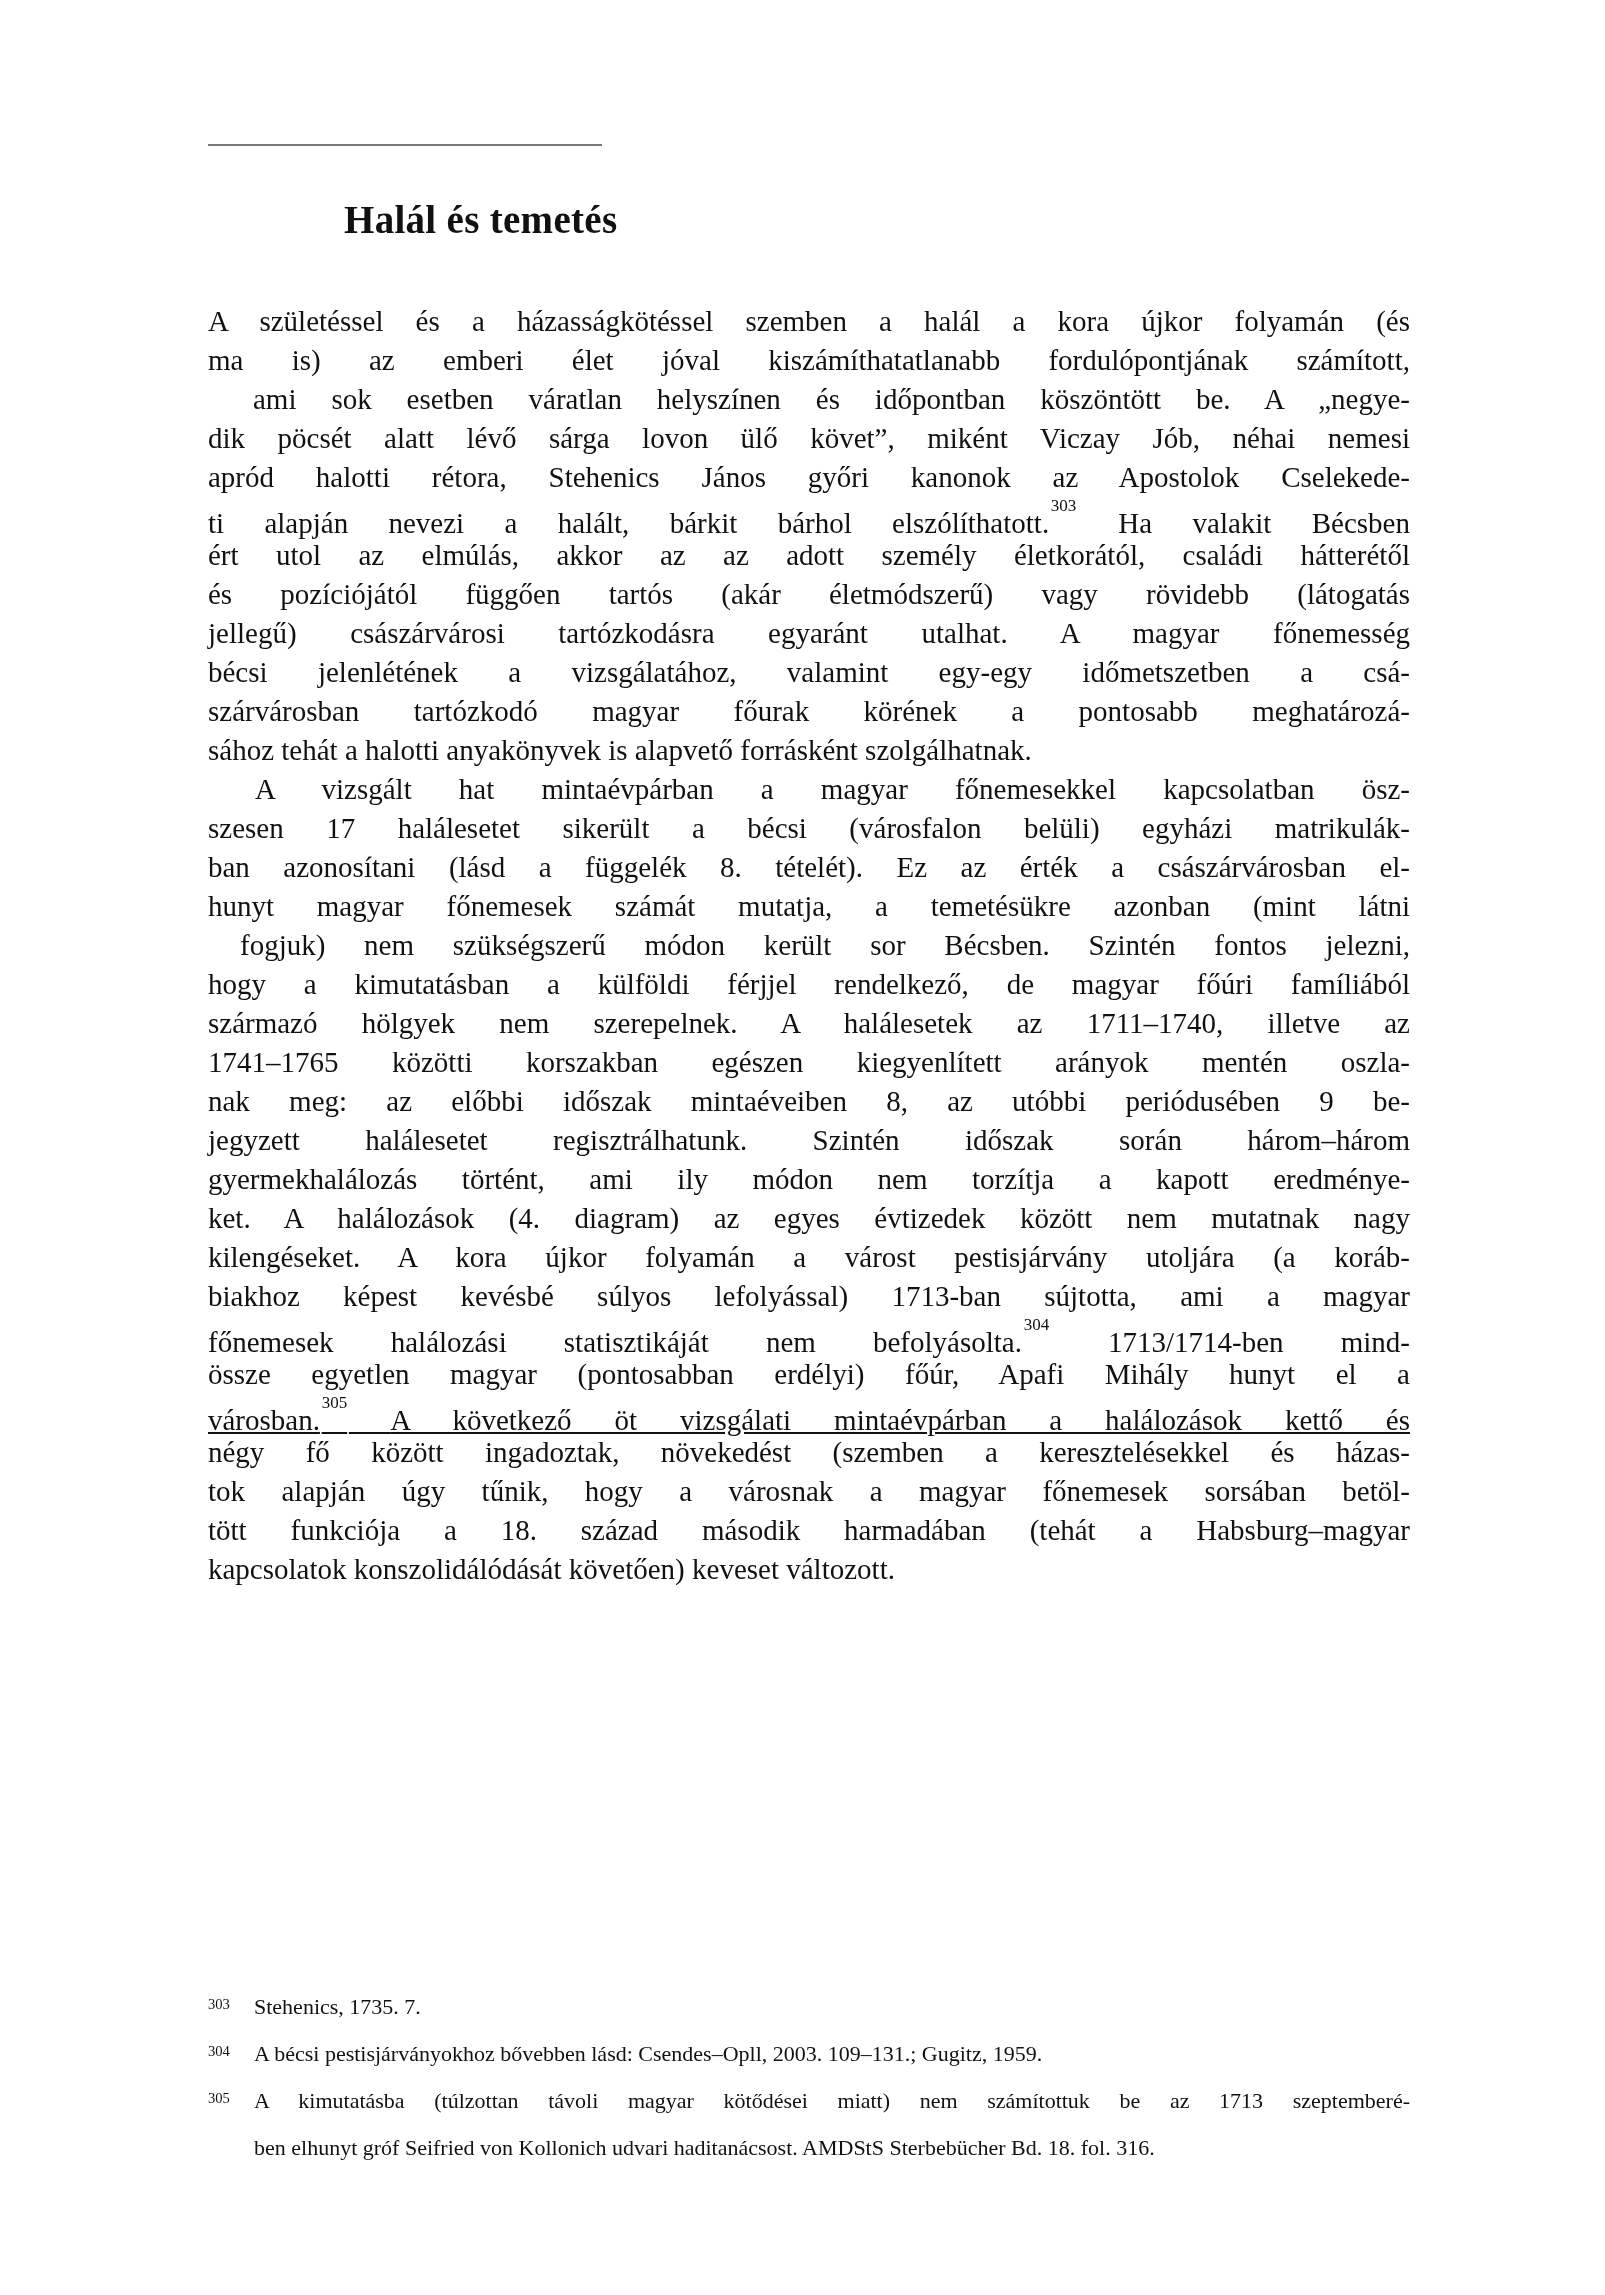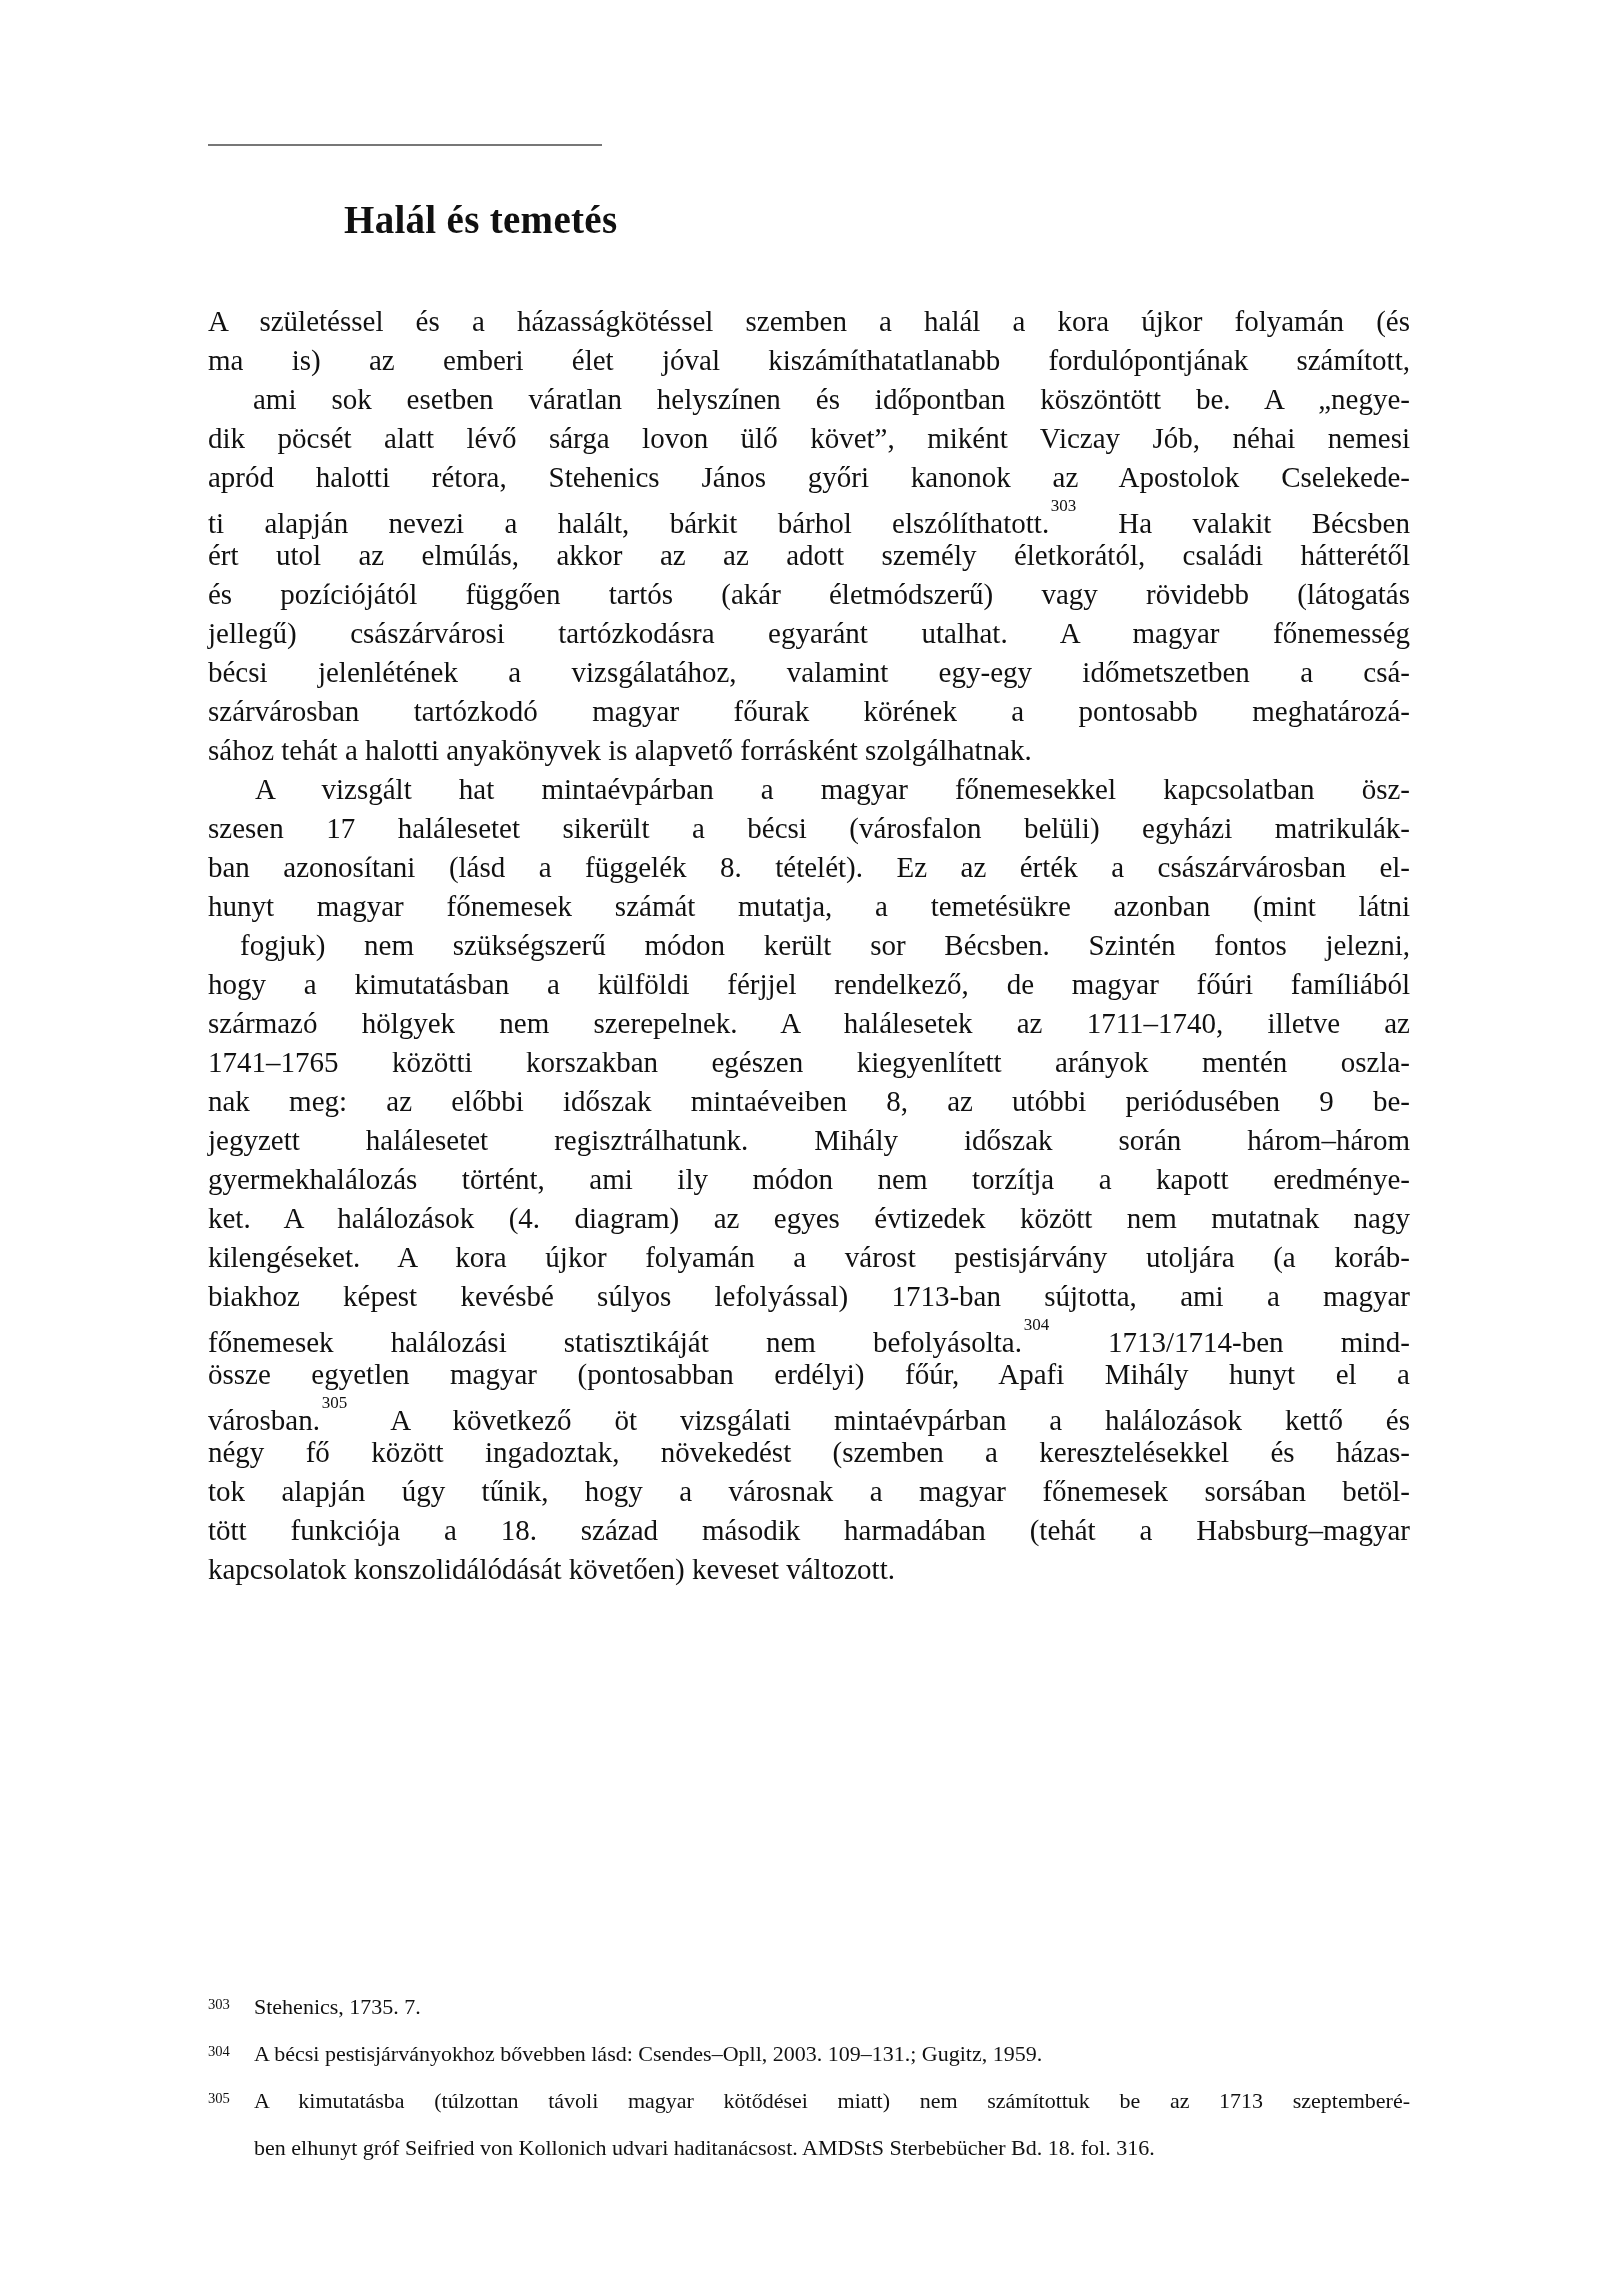--- a/index.html
+++ b/index.html
@@ -57,28 +57,28 @@
     <div class="para">
       <div class="line indent" style="white-space: normal; display: block;"><span>A vizsgált hat mintaévpárban a magyar főnemesekkel kapcsolatban ösz-</span></div>
       <div class="line" style="white-space: normal; display: block;"><span>szesen 17 halálesetet sikerült a bécsi (városfalon belüli) egyházi matrikulák-</span></div>
       <div class="line" style="white-space: normal; display: block;"><span>ban azonosítani (lásd a függelék 8. tételét). Ez az érték a császárvárosban el-</span></div>
       <div class="line" style="white-space: normal; display: block;"><span>hunyt magyar főnemesek számát mutatja, a temetésükre azonban (mint látni</span></div>
       <div class="line" style="white-space: normal; display: block; margin-left: 32px;"><span>fogjuk) nem szükségszerű módon került sor Bécsben. Szintén fontos jelezni,</span></div>
       <div class="line" style="white-space: normal; display: block;"><span>hogy a kimutatásban a külföldi férjjel rendelkező, de magyar főúri famíliából</span></div>
       <div class="line" style="white-space: normal; display: block;"><span>származó hölgyek nem szerepelnek. A halálesetek az 1711–1740, illetve az</span></div>
       <div class="line" style="white-space: normal; display: block;"><span>1741–1765 közötti korszakban egészen kiegyenlített arányok mentén oszla-</span></div>
       <div class="line" style="white-space: normal; display: block;"><span>nak meg: az előbbi időszak mintaéveiben 8, az utóbbi periódusében 9 be-</span></div>
-      <div class="line" style="white-space: normal; display: block;"><span>jegyzett halálesetet regisztrálhatunk. Mihály időszak során három–három</span></div>
+      <div class="line" style="white-space: normal; display: block;"><span>jegyzett halálesetet regisztrálhatunk. Szintén időszak során három–három</span></div>
       <div class="line" style="white-space: normal; display: block;"><span>gyermekhalálozás történt, ami ily módon nem torzítja a kapott eredménye-</span></div>
       <div class="line" style="white-space: normal; display: block;"><span>ket. A halálozások (4. diagram) az egyes évtizedek között nem mutatnak nagy</span></div>
       <div class="line" style="white-space: normal; display: block;"><span>kilengéseket. A kora újkor folyamán a várost pestisjárvány utoljára (a koráb-</span></div>
       <div class="line" style="white-space: normal; display: block;"><span>biakhoz képest kevésbé súlyos lefolyással) 1713-ban sújtotta, ami a magyar</span></div>
       <div class="line" style="white-space: normal; display: block;"><span>főnemesek halálozási statisztikáját nem befolyásolta.</span><sup class="fn-ref">304</sup> <span>1713/1714-ben mind-</span></div>
       <div class="line" style="white-space: normal; display: block;"><span>össze egyetlen magyar (pontosabban erdélyi) főúr, Apafi Mihály hunyt el a</span></div>
-      <div class="line" style="white-space: normal; display: block;"><span>városban.</span><sup class="fn-ref">305</sup> <span>A következő öt vizsgálati mintaévpárban a halálozások kettő és</span></div>
+      <div class="line" style="white-space: normal; display: block; text-decoration: underline;"><span>városban.</span><sup class="fn-ref">305</sup> <span>A következő öt vizsgálati mintaévpárban a halálozások kettő és</span></div>
       <div class="line" style="white-space: normal; display: block;"><span>négy fő között ingadoztak, növekedést (szemben a keresztelésekkel és házas-</span></div>
       <div class="line" style="white-space: normal; display: block;"><span>tok alapján úgy tűnik, hogy a városnak a magyar főnemesek sorsában betöl-</span></div>
       <div class="line" style="white-space: normal; display: block;"><span>tött funkciója a 18. század második harmadában (tehát a Habsburg–magyar</span></div>
       <div class="line last"><span>kapcsolatok konszolidálódását követően) keveset változott.</span></div>
     </div>
   </div>
 
   <div class="footnotes">
     <div class="fn">
       <span class="fn-num">303</span>

